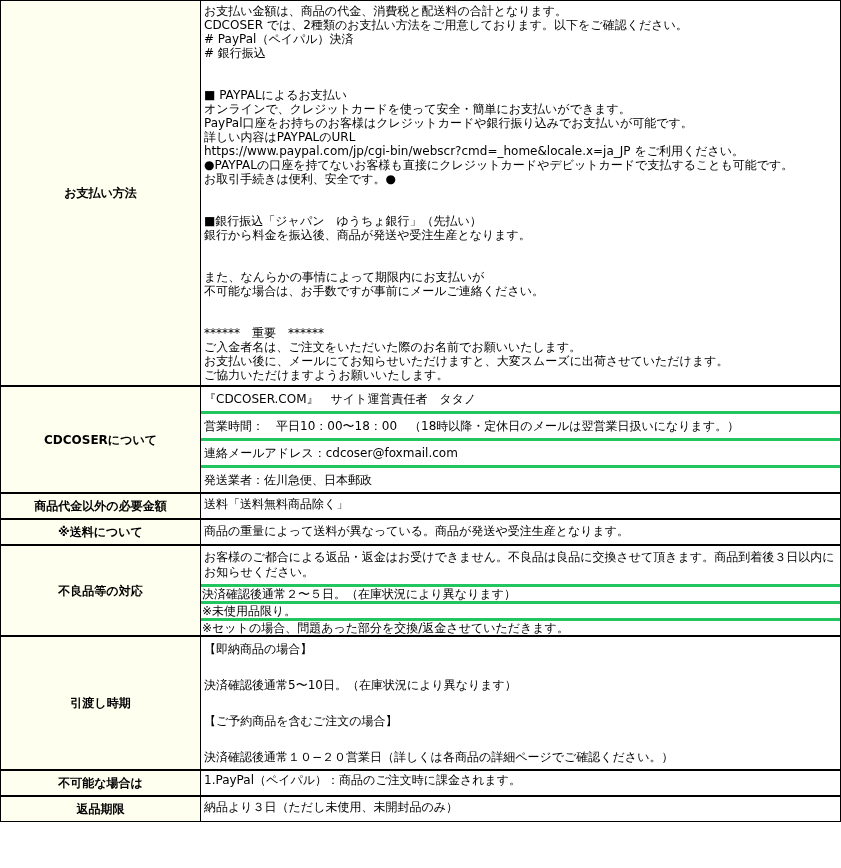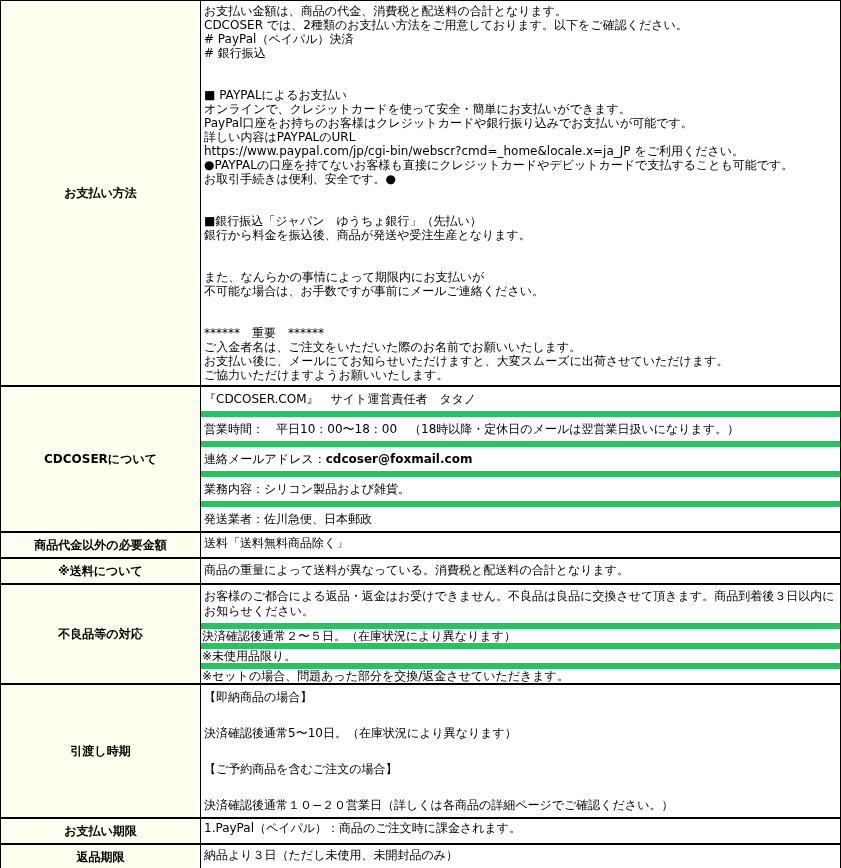--- a/index.html
+++ b/index.html
@@ -35,33 +35,33 @@
     line-height: 16px;
   }
   .content {
     flex: 1;
     min-width: 0;
     display: flex;
     flex-direction: column;
     background: #ffffff;
   }
   .subrow {
-    border-top: 6px solid #22c55e;
+    border-top: 3px solid #22c55e;
     padding: 2px 3px;
   }
   .subrow:first-child { border-top: 0; }
   .pre  { white-space: pre-line; }
   .lh14 { line-height: 14px; }
   .lh15 { line-height: 15px; }
   .lh16 { line-height: 16px; }
   .lh18 { line-height: 18px; }
   .pad3 { padding: 3px; border-radius: 32px; }
   .pad4 { padding: 4px 3px; }
   .tight { padding: 0 1px; }
-  .bold { font-weight: 700; }
+  .bold { font-weight: 400; }
 </style>
 </head>
 <body>
 
 <div class="table">
 
   <section class="row">
     <div class="label">お支払い方法</div>
     <div class="content">
       <div class="subrow pre lh14 pad3">お支払い金額は、商品の代金、消費税と配送料の合計となります。
@@ -93,36 +93,35 @@
 ご協力いただけますようお願いいたします。</div>
     </div>
   </section>
 
   <section class="row">
     <div class="label">CDCOSERについて</div>
     <div class="content">
       <div class="subrow lh16 pad4">『CDCOSER.COM』　サイト運営責任者　タタノ</div>
       <div class="subrow lh16 pad4">営業時間：　平日10：00〜18：00　（18時以降・定休日のメールは翌営業日扱いになります。）</div>
       <div class="subrow lh16 pad4"><span>連絡メールアドレス：</span><span class="bold">cdcoser@foxmail.com</span></div>
-      <div class="subrow lh16 pad4">業務内容：シリコン製品および雑貨。</div>
       <div class="subrow lh16 pad4">発送業者：佐川急便、日本郵政</div>
     </div>
   </section>
 
   <section class="row">
     <div class="label">商品代金以外の必要金額</div>
     <div class="content">
       <div class="subrow lh15 pad3">送料「送料無料商品除く」</div>
     </div>
   </section>
 
   <section class="row">
     <div class="label">※送料について</div>
     <div class="content">
-      <div class="subrow lh15 pad4">商品の重量によって送料が異なっている。消費税と配送料の合計となります。</div>
+      <div class="subrow lh15 pad4">商品の重量によって送料が異なっている。商品が発送や受注生産となります。</div>
     </div>
   </section>
 
   <section class="row">
     <div class="label">不良品等の対応</div>
     <div class="content">
       <div class="subrow lh15 pad4">お客様のご都合による返品・返金はお受けできません。不良品は良品に交換させて頂きます。商品到着後３日以内にお知らせください。</div>
       <div class="subrow lh14 tight">決済確認後通常２〜５日。（在庫状況により異なります）</div>
       <div class="subrow lh14 tight">※未使用品限り。</div>
       <div class="subrow lh14 tight">※セットの場合、問題あった部分を交換/返金させていただきます。</div>
@@ -136,21 +135,21 @@
 
 決済確認後通常5〜10日。（在庫状況により異なります）
 
 【ご予約商品を含むご注文の場合】
 
 決済確認後通常１０−２０営業日（詳しくは各商品の詳細ページでご確認ください。）</div>
     </div>
   </section>
 
   <section class="row">
-    <div class="label">お支払い期限</div>
+    <div class="label">不可能な場合は</div>
     <div class="content">
       <div class="subrow lh15">1.PayPal（ペイパル）：商品のご注文時に課金されます。</div>
     </div>
   </section>
 
   <section class="row">
     <div class="label">返品期限</div>
     <div class="content">
       <div class="subrow lh15 pad3">納品より３日（ただし未使用、未開封品のみ）</div>
     </div>

